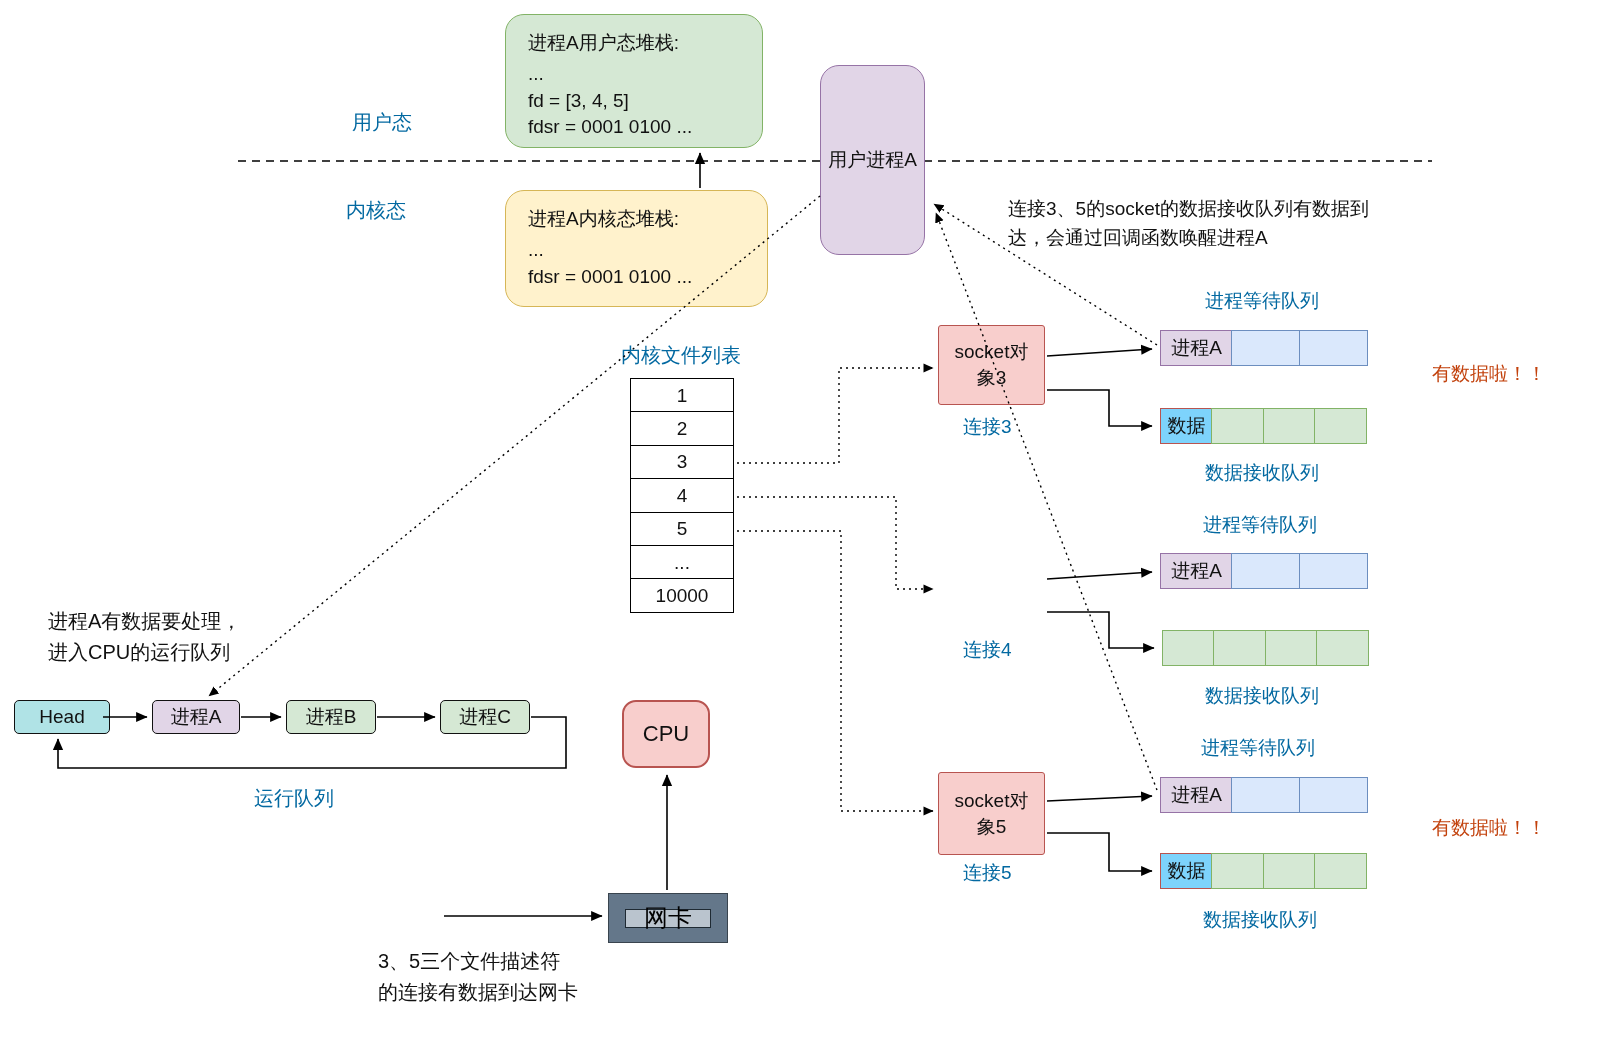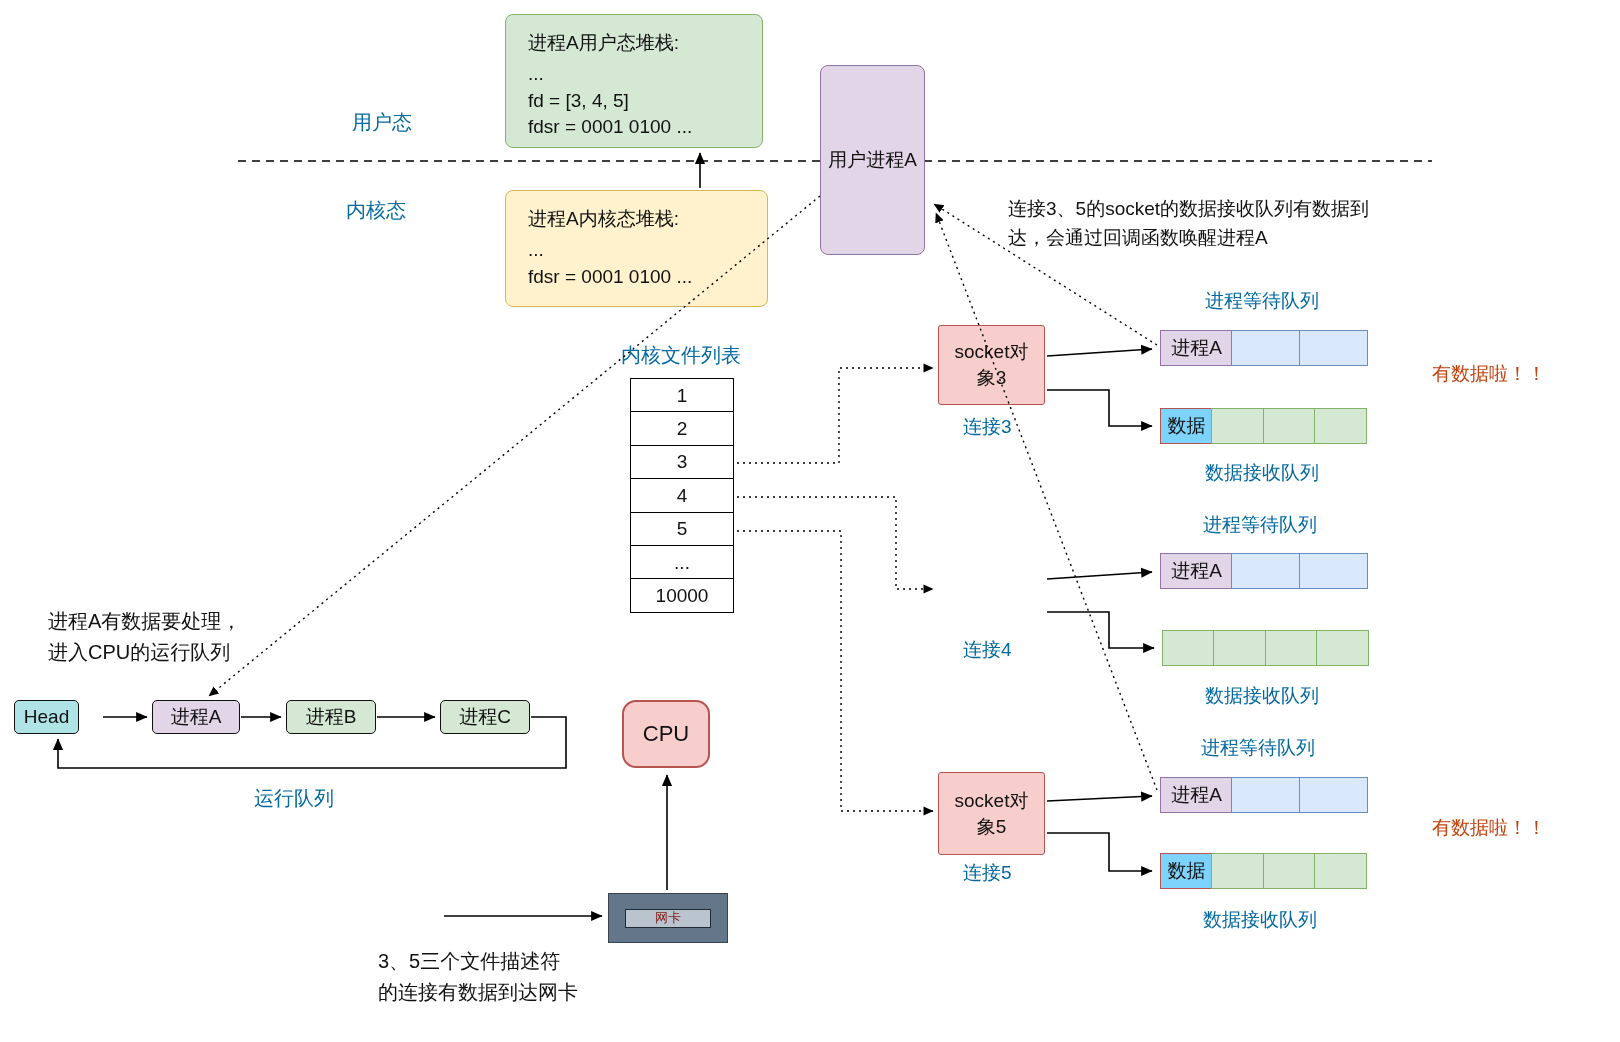--- a/index.html
+++ b/index.html
@@ -5,21 +5,21 @@
   *{box-sizing:border-box}
   html,body{margin:0;padding:0;background:#fff}
   body{font-family:"Liberation Sans","DejaVu Sans",sans-serif;color:#111}
   .canvas{position:relative;width:1620px;height:1042px;background:#fff;overflow:hidden}
   .layer{position:absolute;left:0;top:0;width:1620px;height:1042px;pointer-events:none}
   .lbl{position:absolute;font-size:19px;color:#0369a1;white-space:nowrap;line-height:1.2}
   .lbl.big{font-size:20px}
   .alert{color:#c2410c;font-weight:400}
   .note{position:absolute;font-size:20px;color:#111;white-space:pre-line;line-height:1.55}
   .note.small{font-size:19px}
-  .box{position:absolute;border-radius:8px;border:1.6px solid}
+  .box{position:absolute;border-radius:19px;border:1.6px solid}
   .greenbg{background:#d5e8d4;border-color:#82b366}
   .yellowbg{background:#fff2cc;border-color:#d6b656}
   .purplebg{background:#e1d5e7;border-color:#9673a6}
   .redbg{background:#f8cecc;border-color:#b85450}
   .tealbg{background:#b0e3e6;border-color:#0e8088}
   .stack{padding:15px 22px}
   .box-title{font-size:19px;margin-bottom:5px}
   .box-body{font-size:19px;white-space:pre-line;line-height:1.4}
   .uproc{display:flex;align-items:center;justify-content:center;font-size:19px}
   .socket{display:flex;align-items:center;justify-content:center;text-align:center;font-size:19px;line-height:1.35;border-radius:3px}
@@ -30,21 +30,21 @@
   .qcell:first-child{margin-left:0}
   .purplec{background:#e1d5e7;border-color:#9673a6;width:73px}
   .bluec{background:#dae8fc;border-color:#6c8ebf;width:69px}
   .salmonc{background:#7dd3fc;border-color:#b85450;width:53px}
   .greencell{background:#d5e8d4;border-color:#82b366;width:53px}
   .ftable{position:absolute;left:630px;top:378px;width:104px}
   .frow{height:35px;border:1.6px solid #000;margin-top:-1.6px;background:#fff;display:flex;align-items:center;justify-content:center;font-size:19px}
   .frow:first-child{margin-top:0}
   .cpu{position:absolute;left:622px;top:700px;width:88px;height:68px;background:#f8cecc;border:2px solid #b85450;border-radius:14px;display:flex;align-items:center;justify-content:center;font-size:22px}
   .nic-outer{position:absolute;left:608px;top:893px;width:120px;height:50px;background:#64778a;border:1.6px solid #39444e;display:flex;align-items:center;justify-content:center}
-  .nic-inner{width:86px;height:19px;background:#bac4ce;border:1.6px solid #1f2a33;display:flex;align-items:center;justify-content:center;font-size:13px;color:#7f1d1d}
+  .nic-inner{width:86px;height:19px;background:#bac4ce;border:1.6px solid #1f2a33;display:flex;align-items:center;justify-content:center;font-size:24px;color:#000000}
 </style>
 </head>
 <body>
 
 <div class="canvas">
 
   <svg class="layer">
     <line x1="238" y1="161" x2="1432" y2="161" stroke="#000" stroke-width="1.5" stroke-dasharray="8 6"></line>
   </svg>
 
@@ -76,21 +76,21 @@
     <div class="frow">3</div>
     <div class="frow">4</div>
     <div class="frow">5</div>
     <div class="frow">...</div>
     <div class="frow">10000</div>
   </div>
 
   <div class="note" style="left:48px;top:606px">进程A有数据要处理，
 进入CPU的运行队列</div>
 
-  <div class="node tealbg" style="left:14px;top:700px;width:65px">Head</div>
+  <div class="node tealbg" style="left:14px;top:700px;width:96px">Head</div>
   <div class="node purplebg" style="left:152px;top:700px;width:88px">进程A</div>
   <div class="node greenbg" style="left:286px;top:700px;width:90px">进程B</div>
   <div class="node greenbg" style="left:440px;top:700px;width:90px">进程C</div>
   <div class="lbl big" style="left:254px;top:786px">运行队列</div>
 
   <div class="cpu">CPU</div>
 
   <div class="nic-outer">
     <div class="nic-inner">网卡</div>
   </div>

